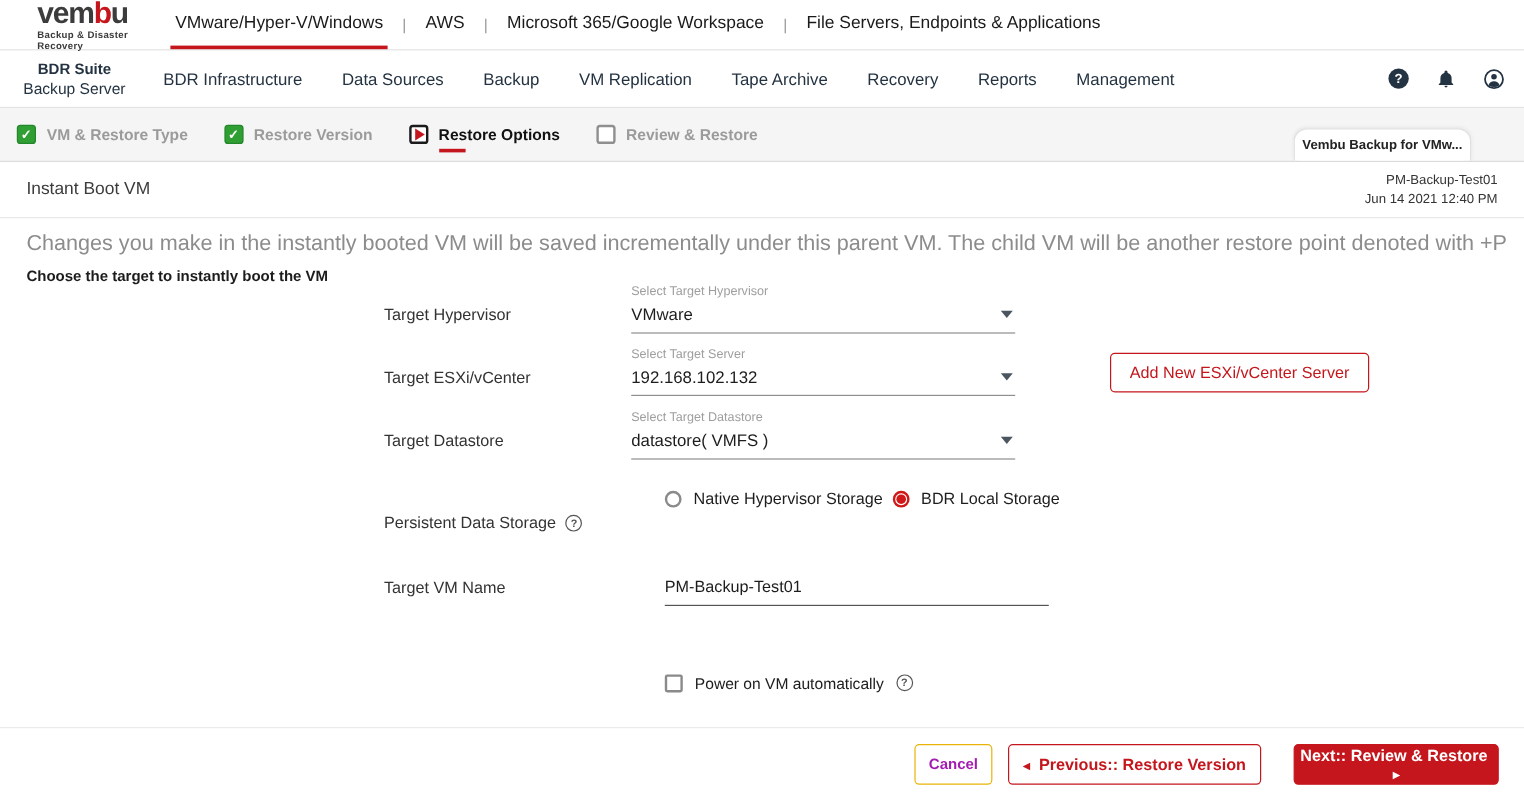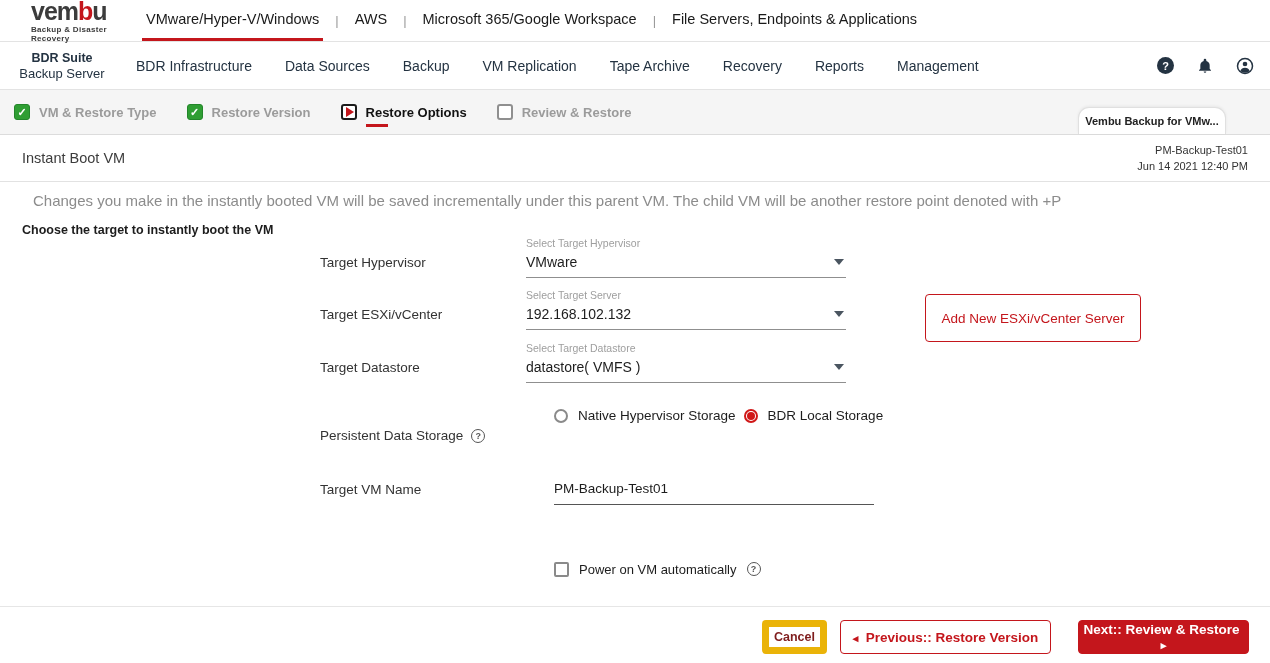--- a/index.html
+++ b/index.html
@@ -47,31 +47,31 @@
                  font-size:11px; font-weight:700; color:#222; box-shadow:0 -1px 3px rgba(0,0,0,.06); cursor:pointer; }
 
   
   .titlebar { height:47px; border-bottom:1px solid #e2e2e2; display:flex; align-items:center;
               justify-content:space-between; padding:0 22px; }
   .page-title { font-size:14.5px; color:#3c3c3c; }
   .backup-meta { text-align:right; font-size:11px; color:#333; line-height:1.5; }
 
   
   .content { position:relative; height:425px; border-bottom:1px solid #e6e6e6; background:#fff; }
-  .desc { position:absolute; top:10px; left:22px; font-size:15px; color:#8c8c8c;margin-left:11px; }
+  .desc { position:absolute; top:10px; left:22px; font-size:18px; color:#8c8c8c; }
   .section-heading { position:absolute; top:41px; left:22px; font-size:12.5px; font-weight:700; color:#1c1c1c; }
   .field-label { position:absolute; left:320px; font-size:13.5px; color:#333; display:flex; align-items:center; gap:8px; }
   .select-block { position:absolute; left:526px; width:320px; cursor:pointer; }
   .float-label { font-size:10.5px; color:#9e9e9e; margin-bottom:5px; }
   .select-row { display:flex; align-items:center; justify-content:space-between;
                 border-bottom:1px solid #8f8f8f; padding-bottom:7px; }
   .select-value { font-size:14px; color:#1d1d1d; }
   .caret { width:0; height:0; border-left:5px solid transparent; border-right:5px solid transparent;
            border-top:6px solid #4a5560; margin-right:2px; }
-  .add-server-btn { position:absolute; left:925px; top:112px; width:216px; height:48px;
+  .add-server-btn { position:absolute; left:925px; top:112px; width:216px; height:33px;
                     background:#fff; border:1px solid #c4161c; border-radius:4px; color:#c4161c;
                     font-size:13.5px; font-family:inherit; cursor:pointer; }
   .hint-q { width:14px; height:14px; border-radius:50%; border:1.4px solid #555; color:#555;
             font-size:9px; font-weight:700; display:inline-flex; align-items:center; justify-content:center; flex:0 0 auto; }
   .radio-group { position:absolute; left:554px; top:226px; display:flex; flex-direction:row; gap:8px; }
   .radio-opt { display:flex; align-items:center; gap:10px; font-size:13.5px; color:#1d1d1d; cursor:pointer; }
   .radio { width:14px; height:14px; border-radius:50%; border:2px solid #8a8a8a; flex:0 0 auto; }
   .radio.selected { border-color:#d01818; display:flex; align-items:center; justify-content:center; }
   .radio.selected::after { content:""; width:8px; height:8px; border-radius:50%; background:#d01818; }
   .vmname-input { position:absolute; left:554px; top:299px; width:320px; border:none;
@@ -80,21 +80,21 @@
   .note { position:absolute; left:554px; top:329px; width:318px; font-size:11.5px; font-style:italic;
           color:#8a8a8a; line-height:1.6; }
   .power-row { position:absolute; left:554px; top:380px; display:flex; align-items:flex-start; gap:10px;
                font-size:13px; color:#1d1d1d; cursor:pointer; }
   .checkbox-empty { width:15px; height:15px; border:2px solid #8a8a8a; border-radius:2px; flex:0 0 auto; }
 
   
   .footer { position:relative; height:54px; background:#fff; }
   .footer button { position:absolute; top:13px; height:34px; border-radius:4px; font-family:inherit;
                    font-weight:700; cursor:pointer; }
-  .btn-cancel { left:762px; width:65px; background:#fff; border:7px solid #eab308; color:#7f1d1d; font-size:12.5px; }
+  .btn-cancel { left:762px; width:65px; background:#fff; border:1px solid #eab308; color:#a21caf; font-size:12.5px; }
   .btn-prev { left:840px; width:211px; background:#fff; border:1px solid #c4161c; color:#c4161c; font-size:13.5px; }
   .btn-next { left:1078px; width:171px; background:#c4161c; border:1px solid #c4161c; color:#fff; font-size:13.5px; }
   .arr { font-size:11px; }
 </style>
 </head>
 <body>
 
 <header class="topbar">
   <div class="logo">
     <div class="logo-word"><span>vem</span><span class="red">b</span><span>u</span></div>

